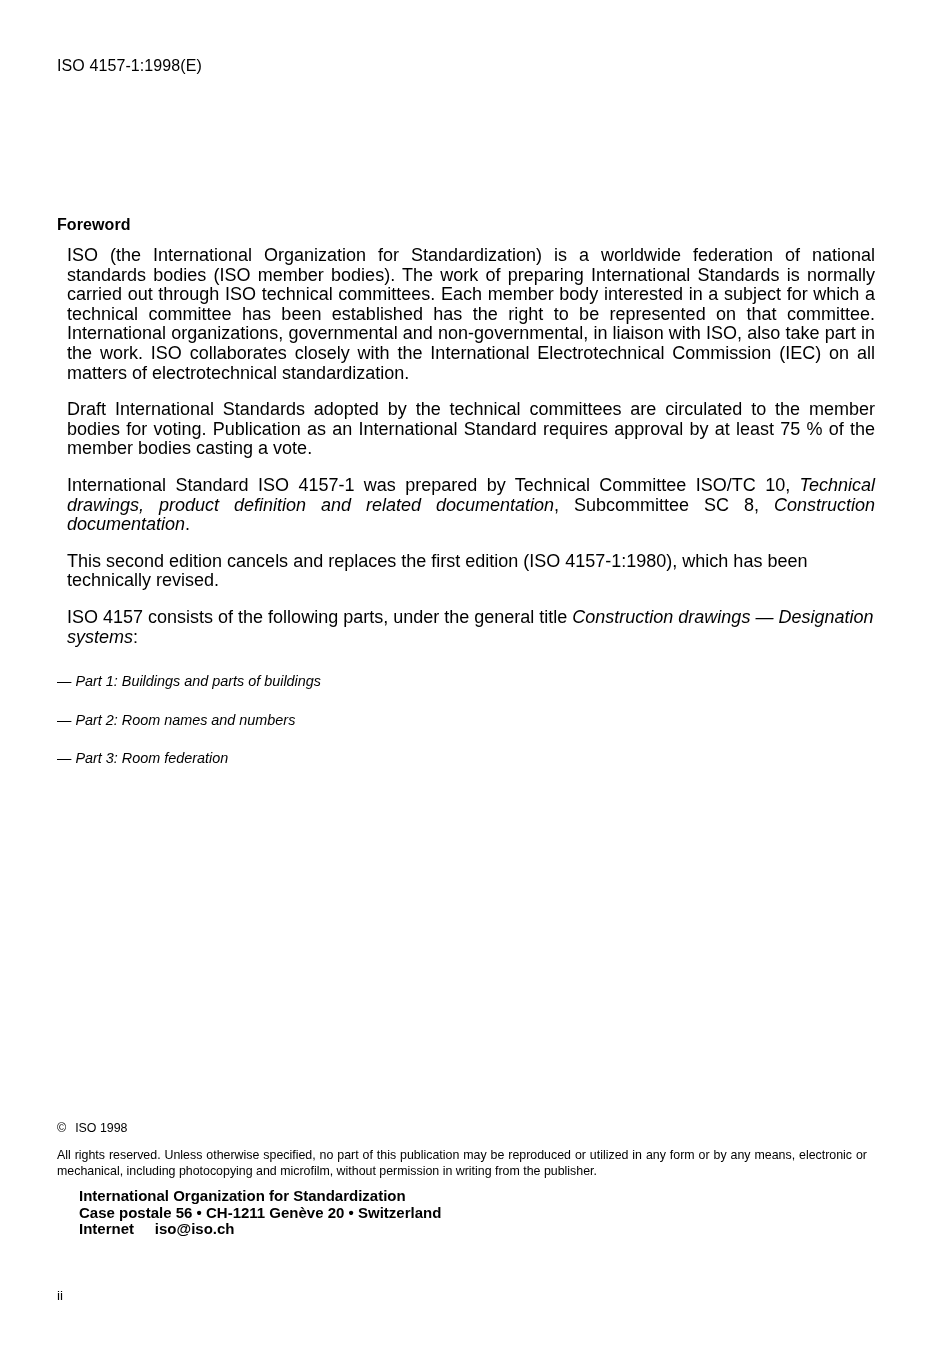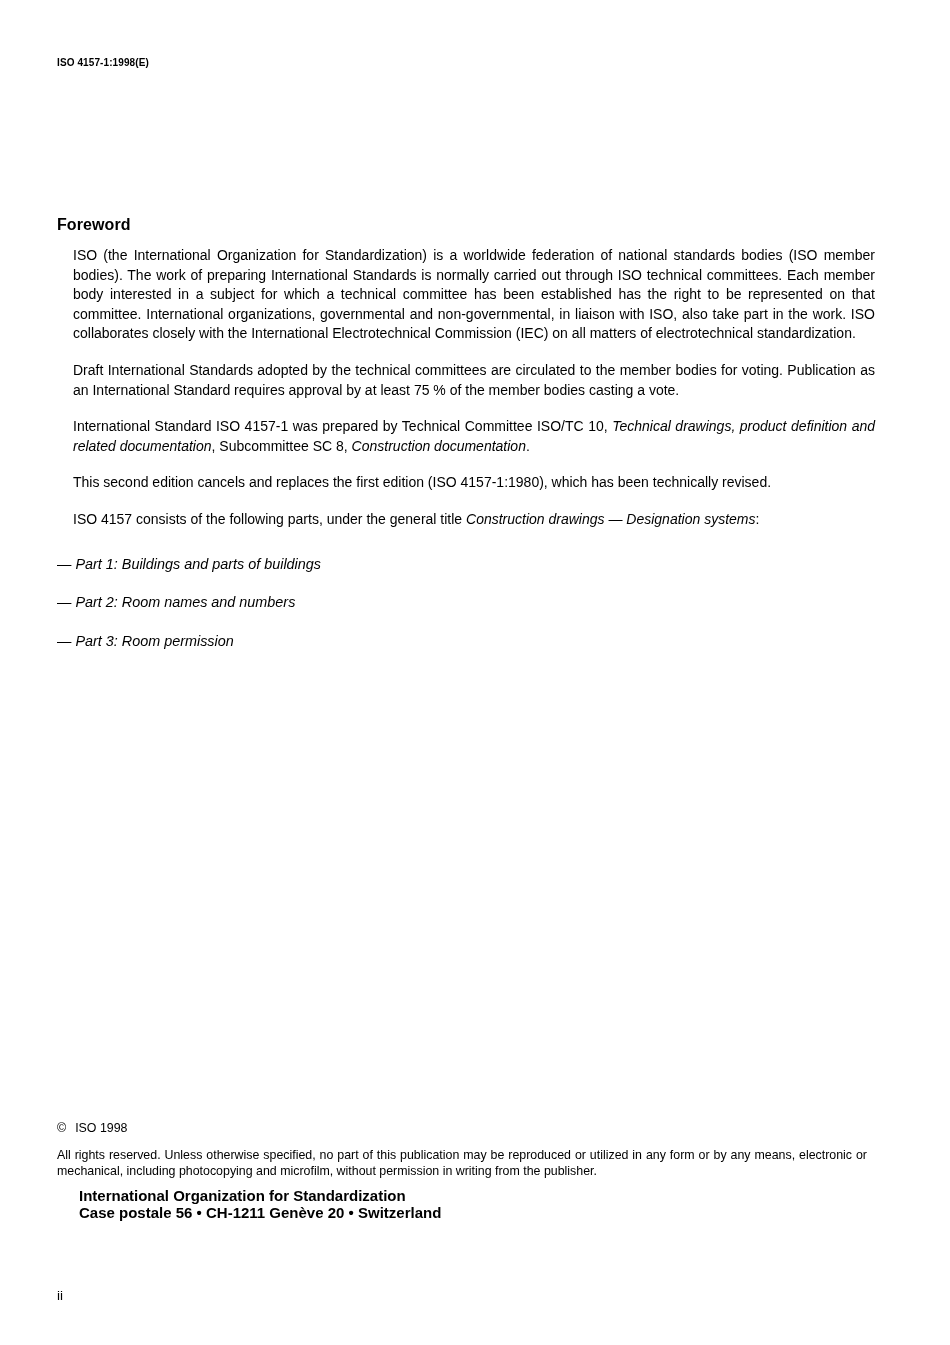--- a/index.html
+++ b/index.html
@@ -17,40 +17,40 @@
     height: 1345px;
     background: #ffffff;
     overflow: hidden;
     box-sizing: border-box;
   }
   
   .doc-header {
     position: absolute;
     left: 57px;
     top: 57px;
-    font-size: 10px;
-    font-weight: bold;
+    font-size: 16px;
+    font-weight: normal;
     letter-spacing: 0.1px;
   }
   
   .body-block {
     position: absolute;
     left: 57px;
     top: 216px;
     width: 818px;
   }
   .section-title {
     font-size: 16px;
     font-weight: bold;
     margin: 0 0 12px 0;
     letter-spacing: 0.1px;
   }
   p.para {
-    margin: 0 0 17px 16px;
-    font-size: 14px;
+    margin: 0 0 17px 10px;
+    font-size: 18px;
     line-height: 19.6px;
     text-align: justify;
     text-justify: inter-word;
   }
   p.nojust {
     text-align: left;
   }
   .ital { font-style: italic; }
   ul.parts {
     list-style: none;
@@ -125,34 +125,35 @@
     <p class="para nojust">This second edition cancels and replaces the first edition (ISO 4157-1:1980), which has been technically revised.</p>
 
     <p class="para nojust"><span>ISO 4157 consists of the following parts, under the general title </span><span class="ital">Construction drawings — Designation systems</span><span>:</span></p>
 
     <ul class="parts">
       <li><span class="dash">—</span>
         <span>Part 1: Buildings and parts of buildings</span></li>
       <li><span class="dash">—</span>
         <span>Part 2: Room names and numbers</span></li>
       <li><span class="dash">—</span>
-        <span>Part 3: Room permission</span></li>
+        <span>Part 3: Room federation</span></li>
     </ul>
 
   </div>
 
   <div class="colophon">
 
     <p class="copyright-line"><span class="sym">©</span><span>ISO 1998</span></p>
 
     <p class="rights">All rights reserved. Unless otherwise specified, no part of this publication may be reproduced or utilized in any form or by any means, electronic or mechanical, including photocopying and microfilm, without permission in writing from the publisher.</p>
 
     <div class="address">
       <div>International Organization for Standardization</div>
       <div>Case postale 56 • CH-1211 Genève 20 • Switzerland</div>
+      <div>Internet     iso@iso.ch</div>
     </div>
 
 
   </div>
 
   <div class="folio">ii</div>
 
 </div>
 
 </body></html>

